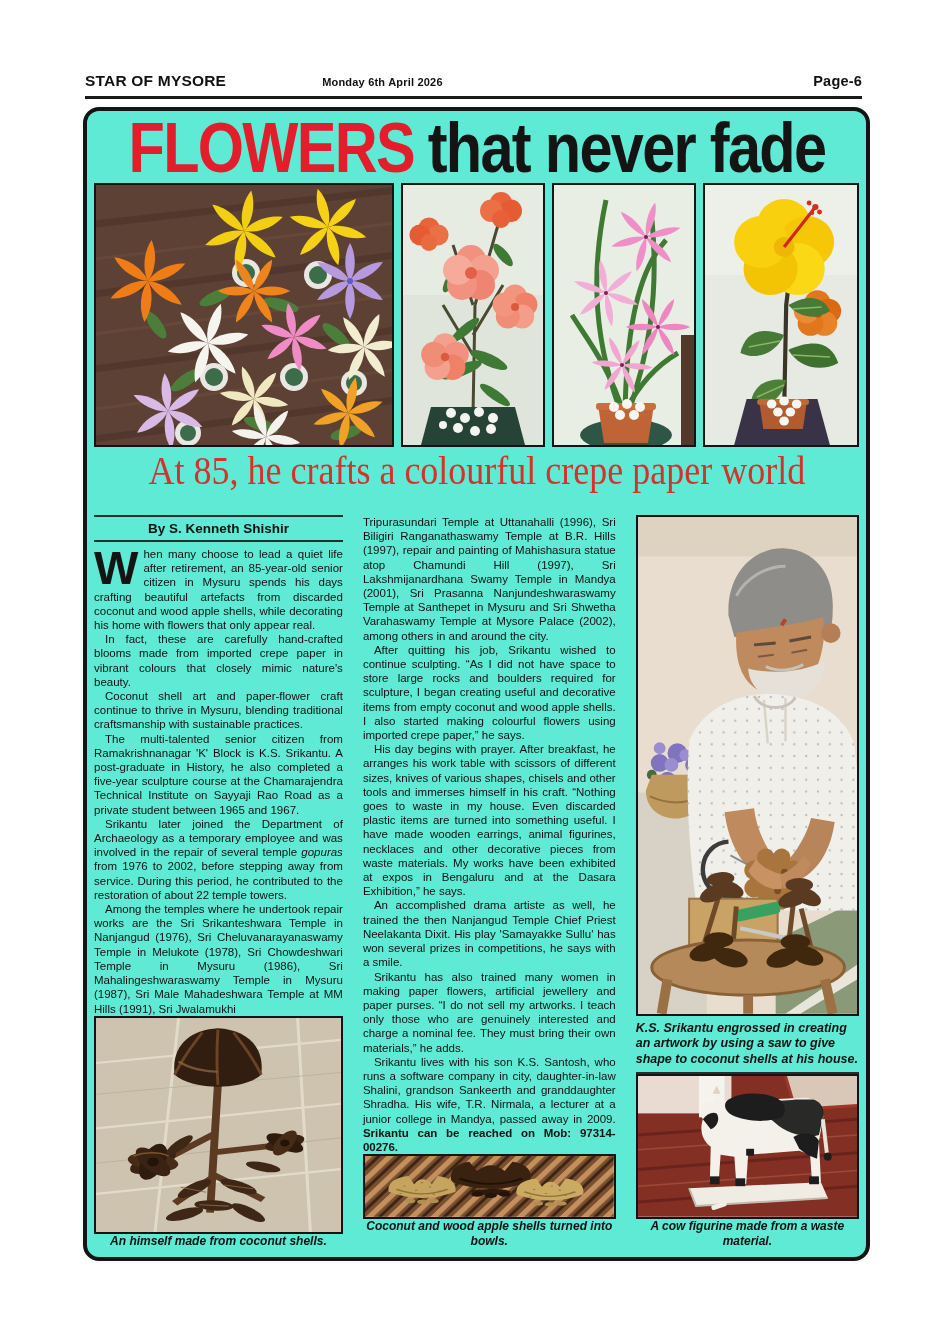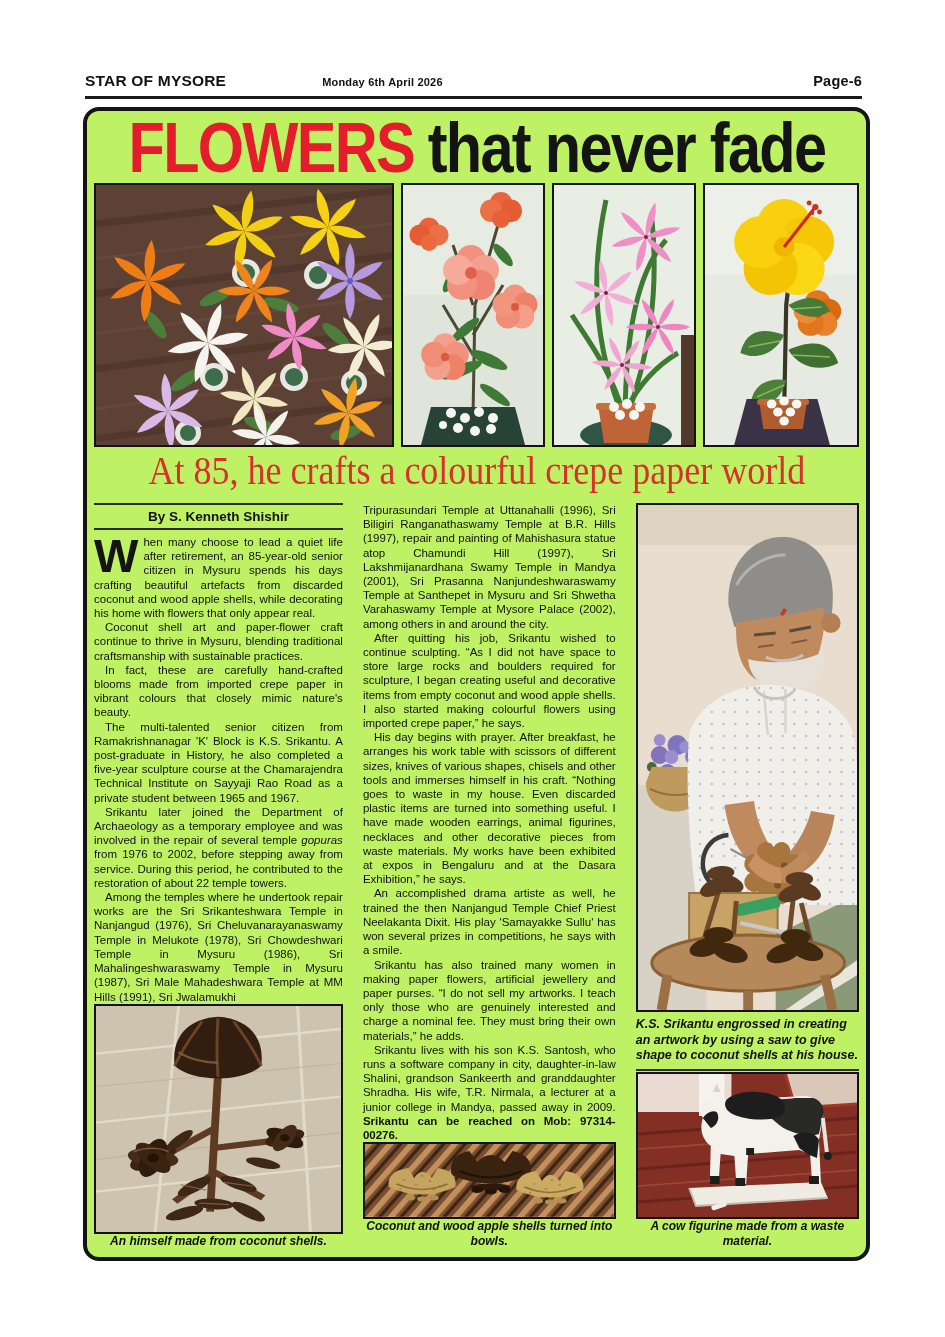--- a/index.html
+++ b/index.html
@@ -7,38 +7,38 @@
         font-family:"Liberation Sans",sans-serif;color:#111;}
   
   .masthead{position:absolute;left:85px;top:72px;width:777px;}
   .masthead-row{display:flex;align-items:baseline;font-weight:bold;font-size:15.5px;letter-spacing:.2px;gap:24px;}
   .masthead-date{margin-left:72px;font-size:11px;}
   .masthead-page{margin-left:auto;font-size:14.5px;}
   .masthead-rule{border-top:3.5px solid #1a1a1a;margin-top:6px;}
   
   .article-box{position:absolute;left:83px;top:107px;width:787px;height:1154px;
                border:4px solid #141414;border-radius:16px;box-sizing:border-box;
-               padding:4px 7px 8px 7px;display:flex;flex-direction:column;background:#bef264;}
+               padding:4px 7px 8px 7px;display:flex;flex-direction:column;background:#5eead4;}
   
   .headline{height:66px;display:flex;justify-content:center;align-items:center;overflow:visible;}
   .headline-inner{white-space:nowrap;font-weight:bold;font-size:70px;line-height:1;
                   letter-spacing:-2px;transform:scaleX(.85);transform-origin:center;}
   .headline-red{color:#e41d2d;margin-right:16px;}
   .headline-black{color:#141414;}
   
   .photo-strip{display:flex;gap:7px;height:264px;margin-top:2px;}
   .photo{border:2px solid #141414;box-sizing:border-box;overflow:hidden;position:relative;background:#ddd;}
   .ph-a{flex:0 0 300px;}　.ph-b{flex:0 0 144px;} .ph-c{flex:0 0 144px;} .ph-d{flex:1;}
   .photo svg{display:block;width:100%;height:100%;}
   
   .subheadline{height:48px;display:flex;justify-content:center;align-items:center;text-align:right;}
   .subheadline-inner{font-family:"Liberation Serif",serif;color:#d5322c;font-size:40px;
                      white-space:nowrap;transform:scaleX(.9);transform-origin:center;line-height:1;}
   
-  .columns{display:flex;gap:20px;flex:1;margin-top:8px;min-height:0;}
+  .columns{display:flex;gap:20px;flex:1;margin-top:20px;min-height:0;}
   .col{display:flex;flex-direction:column;min-height:0;}
   .col1{width:253px;} .col2{width:257px;} .col3{width:227px;}
   .body-text{font-size:11.5px;line-height:14.2px;text-align:justify;}
   .body-text p{margin:0;text-indent:11px;}
   .body-text p.no-indent{text-indent:0;}
   .italic{font-style:italic;} .bold{font-weight:bold;}
   
   .byline{border-top:2.5px solid #2b2b2b;border-bottom:2.5px solid #2b2b2b;
           text-align:center;font-weight:bold;font-size:13.5px;padding:4px 0;margin-bottom:5px;}
   
@@ -332,22 +332,22 @@
     <div class="subheadline">
       <span class="subheadline-inner">At 85, he crafts a colourful crepe paper world</span>
     </div>
 
     <div class="columns">
 
       <div class="col col1">
         <div class="byline">By S. Kenneth Shishir</div>
         <div class="body-text">
           <p class="no-indent"><span class="dropcap">W</span><span>hen many choose to lead a quiet life after retirement, an 85-year-old senior citizen in Mysuru spends his days crafting beautiful artefacts from discarded coconut and wood apple shells, while decorating his home with flowers that only appear real.</span></p>
+          <p>In fact, these are carefully hand-crafted blooms made from imported crepe paper in vibrant colours that closely mimic nature's beauty.</p>
           <p>Coconut shell art and paper-flower craft continue to thrive in Mysuru, blending traditional craftsmanship with sustainable practices.</p>
-          <p>In fact, these are carefully hand-crafted blooms made from imported crepe paper in vibrant colours that closely mimic nature's beauty.</p>
           <p>The multi-talented senior citizen from Ramakrishnanagar 'K' Block is K.S. Srikantu. A post-graduate in History, he also completed a five-year sculpture course at the Chamarajendra Technical Institute on Sayyaji Rao Road as a private student between 1965 and 1967.</p>
           <p><span>Srikantu later joined the Department of Archaeology as a temporary employee and was involved in the repair of several temple </span><span class="italic">gopuras</span><span> from 1976 to 2002, before stepping away from service. During this period, he contributed to the restoration of about 22 temple towers.</span></p>
           <p>Among the temples where he undertook repair works are the Sri Srikanteshwara Temple in Nanjangud (1976), Sri Cheluvanarayanaswamy Temple in Melukote (1978), Sri Chowdeshwari Temple in Mysuru (1986), Sri Mahalingeshwaraswamy Temple in Mysuru (1987), Sri Male Mahadeshwara Temple at MM Hills (1991), Sri Jwalamukhi</p>
         </div>
 
         <div class="figure fig-artwork">
           <svg viewBox="0 0 249 295" preserveAspectRatio="none">
             <rect width="249" height="295" fill="#cec3af"></rect>
             <g stroke="#e3dbc9" stroke-width="3" fill="none">
               <path d="M0,62 L249,30"></path>

